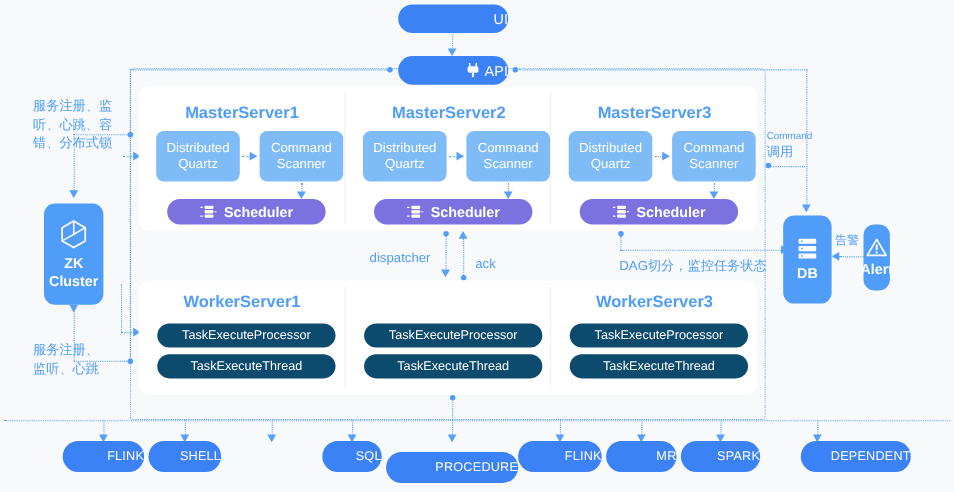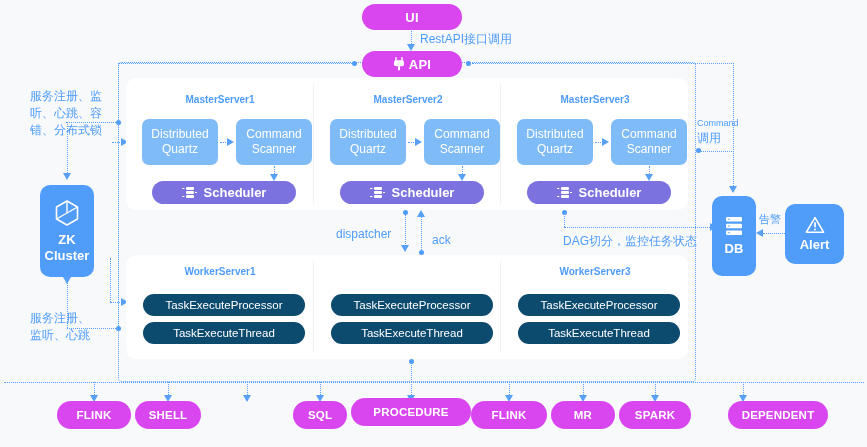--- a/index.html
+++ b/index.html
@@ -8,23 +8,23 @@
     background:#f7f9fb;
     font-family:"Liberation Sans","DejaVu Sans",sans-serif;
     overflow:hidden;
     position:relative;
   }
   .stage{position:absolute;left:0;top:0;width:867px;height:447px;}
   .abs{position:absolute;box-sizing:border-box;}
 
   
   .pill{
-    background:#d946ef;color:#fff;border-radius:999px;
-    display:flex;align-items:center;justify-content:center;
-    font-size:13px;font-weight:bold;letter-spacing:.2px;
+    background:#3b82f6;color:#fff;border-radius:999px;
+    display:flex;align-items:center;justify-content:flex-end;
+    font-size:13px;font-weight:normal;letter-spacing:.2px;
     white-space:nowrap;
   }
   .pill.small{font-size:11.5px;}
   .softbox{
     background:#7fbbf7;color:#fff;border-radius:7px;
     display:flex;align-items:center;justify-content:center;
     text-align:center;font-size:12px;line-height:15px;
   }
   .roundbox{
     background:#4f9cf9;color:#fff;border-radius:10px;
@@ -50,21 +50,21 @@
     background:#ffffff;border-radius:10px;
   }
   .vsep{background:#eef2f6;width:1px;}
 
   
   .lbl{
     color:#4f9cf9;font-size:12px;line-height:17px;white-space:pre-line;
   }
   .lbl.tiny{font-size:9px;line-height:11px;}
   .grouptitle{
-    color:#4f9cf9;font-size:10px;font-weight:bold;text-align:center;
+    color:#4f9cf9;font-size:15px;font-weight:bold;text-align:center;
   }
 
   
   .dline-h{border-top:1.6px dotted #57a0f5;height:0;}
   .dline-v{border-left:1.6px dotted #57a0f5;width:0;}
   .dot{width:5px;height:5px;border-radius:50%;background:#4f9cf9;}
   .arr-d{
     width:0;height:0;border-left:4.5px solid transparent;
     border-right:4.5px solid transparent;border-top:7px solid #57a0f5;
   }
@@ -88,21 +88,20 @@
 <div class="stage">
 
   <div class="abs dashed-zone" style="left:118px;top:62px;width:578px;height:320px;"></div>
 
   <div class="abs pill" style="left:362px;top:4px;width:100px;height:26px;">
     <span>UI</span>
   </div>
 
   <div class="abs dline-v" style="left:411px;top:31px;height:15px;"></div>
   <div class="abs arr-d" style="left:407px;top:44px;"></div>
-  <div class="abs lbl" style="left:420px;top:31px;">RestAPI接口调用</div>
 
   <div class="abs pill" style="left:362px;top:51px;width:100px;height:26px;gap:4px;">
     <span style="display:flex;">
       <svg width="12" height="14" viewBox="0 0 12 14">
         <path d="M3 0.5v3M9 0.5v3" stroke="#fff" stroke-width="1.4" stroke-linecap="round" fill="none"></path>
         <rect x="1" y="3.2" width="10" height="6" rx="2" fill="#fff"></rect>
         <rect x="5" y="9" width="2" height="4.4" rx="1" fill="#fff"></rect>
       </svg>
     </span>
     <span>API</span>
@@ -286,21 +285,21 @@
         <circle cx="6" cy="17.7" r="0.8" fill="#4f9cf9"></circle>
       </svg>
     </span>
     <span>DB</span>
   </div>
 
   <div class="abs lbl" style="left:759px;top:211px;font-size:11px;">告警</div>
   <div class="abs dline-h" style="left:763px;top:233px;width:22px;"></div>
   <div class="abs arr-l" style="left:756px;top:229px;"></div>
 
-  <div class="abs roundbox" style="left:785px;top:204px;width:59px;height:60px;align-items:center;">
+  <div class="abs roundbox" style="left:785px;top:204px;width:24px;height:60px;align-items:center;">
     <span style="margin-bottom:3px;display:flex;">
       <svg width="20" height="18" viewBox="0 0 20 18">
         <path d="M10 1.6 L18.6 16.2 L1.4 16.2 Z" fill="none" stroke="#fff" stroke-width="1.6" stroke-linejoin="round"></path>
         <rect x="9.1" y="6" width="1.8" height="5.4" rx="0.9" fill="#fff"></rect>
         <circle cx="10" cy="13.5" r="1" fill="#fff"></circle>
       </svg>
     </span>
     <span>Alert</span>
   </div>
 
@@ -324,19 +323,19 @@
   <div class="abs dline-v" style="left:583px;top:382px;height:15px;"></div>
   <div class="abs arr-d" style="left:579px;top:395px;"></div>
   <div class="abs dline-v" style="left:655px;top:382px;height:15px;"></div>
   <div class="abs arr-d" style="left:651px;top:395px;"></div>
   <div class="abs dline-v" style="left:743px;top:382px;height:15px;"></div>
   <div class="abs arr-d" style="left:739px;top:395px;"></div>
 
   <div class="abs pill small" style="left:57px;top:401px;width:74px;height:28px;">FLINK</div>
   <div class="abs pill small" style="left:135px;top:401px;width:66px;height:28px;">SHELL</div>
   <div class="abs pill small" style="left:293px;top:401px;width:54px;height:28px;">SQL</div>
-  <div class="abs pill small" style="left:351px;top:398px;width:120px;height:28px;">PROCEDURE</div>
+  <div class="abs pill small" style="left:351px;top:411px;width:120px;height:28px;">PROCEDURE</div>
   <div class="abs pill small" style="left:471px;top:401px;width:76px;height:28px;">FLINK</div>
   <div class="abs pill small" style="left:551px;top:401px;width:64px;height:28px;">MR</div>
   <div class="abs pill small" style="left:619px;top:401px;width:72px;height:28px;">SPARK</div>
   <div class="abs pill small" style="left:728px;top:401px;width:100px;height:28px;">DEPENDENT</div>
 
 </div>
 
 </body></html>

